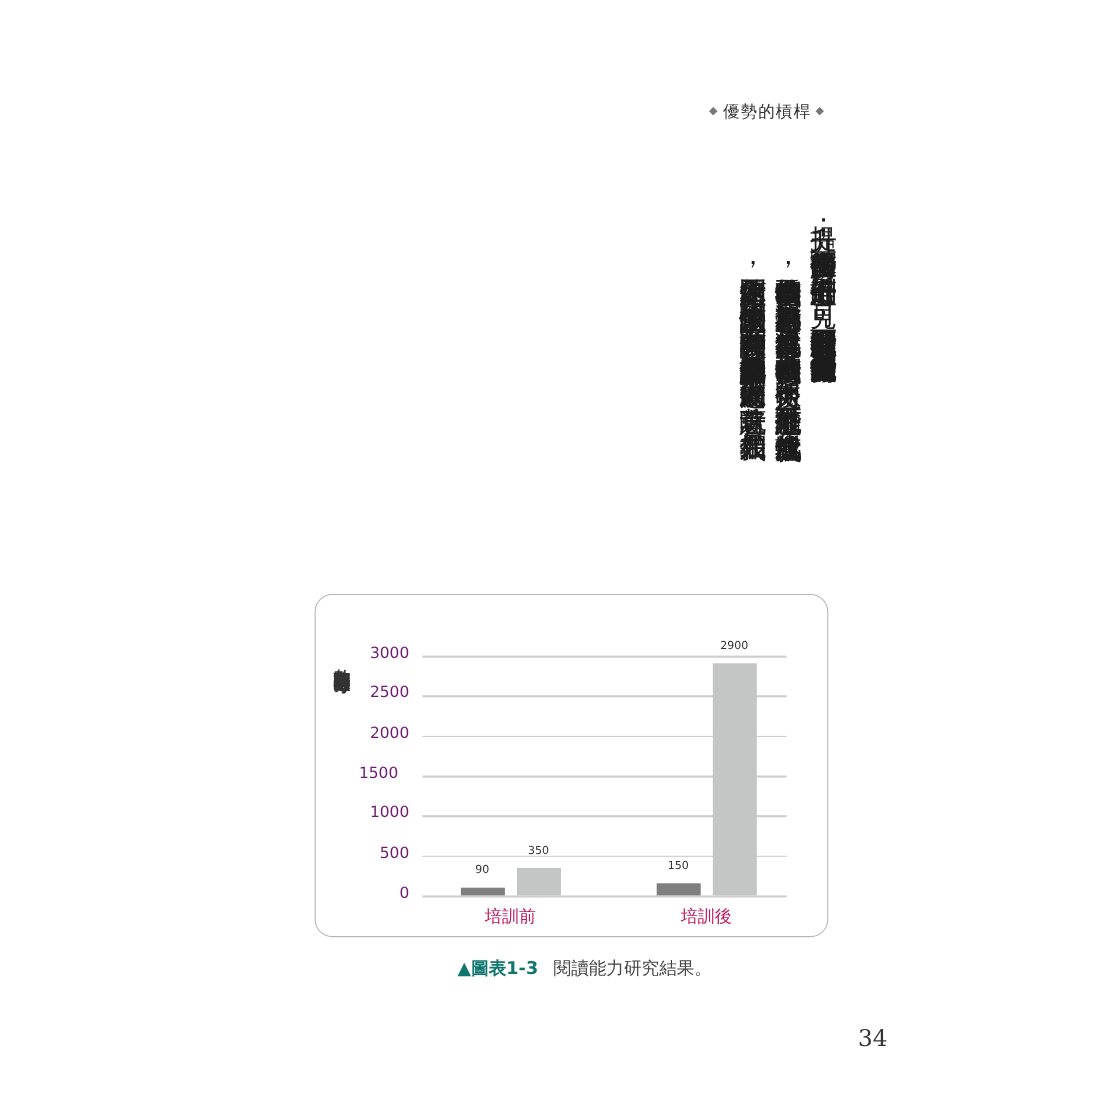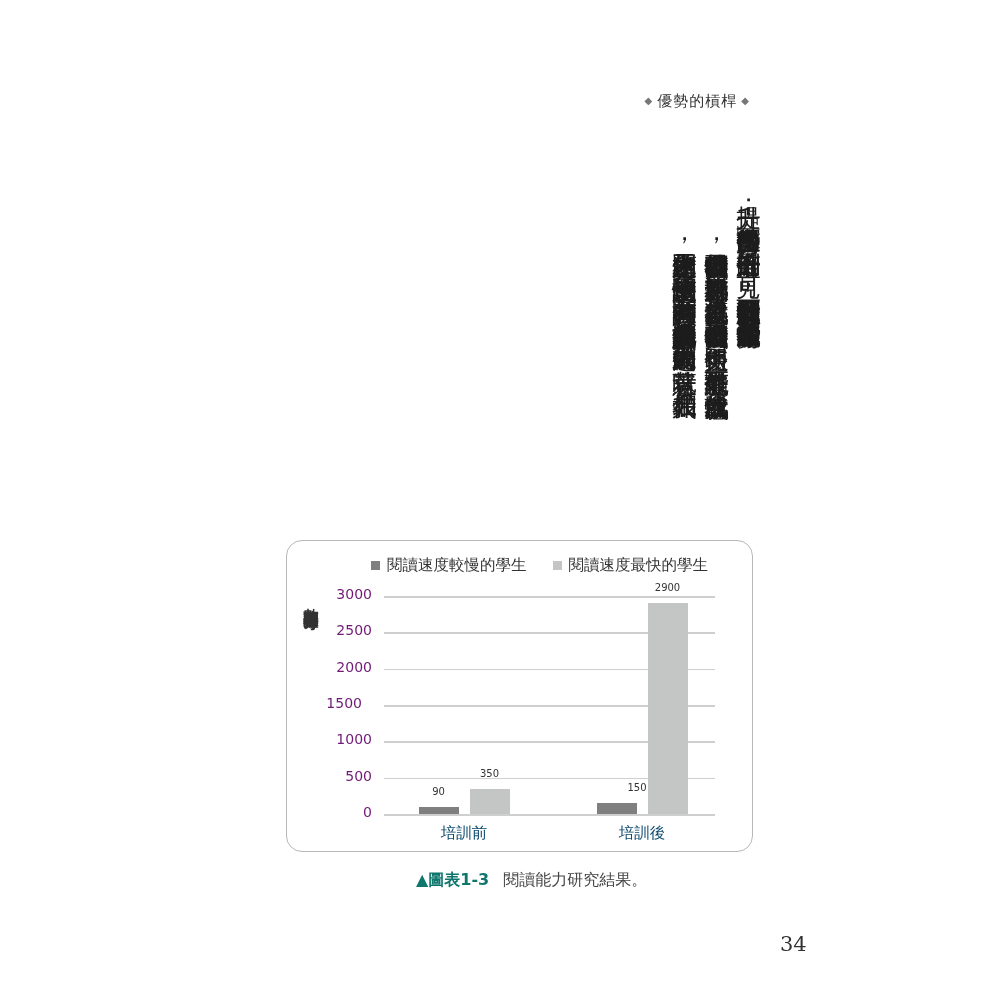--- a/index.html
+++ b/index.html
@@ -37,21 +37,21 @@
     .swatch { width: 9px; height: 9px; display: inline-block; }
     .ylabel {
       position: absolute; left: 14px; top: 62px; writing-mode: vertical-rl; text-orientation: upright;
       font-size: 15px; color: #333; letter-spacing: -1px; font-weight: bold;
     }
     .plot { position: absolute; left: 0; top: 0; width: 100%; height: 100%; }
     .ytick { position: absolute; font-size: 14px; color: #701a75; text-align: right; width: 50px; }
     .gridline { position: absolute; height: 1.5px; background: #cfcfcf; }
     .bar { position: absolute; }
     .bar-label { position: absolute; font-size: 10px; color: #333; text-align: center; width: 60px; }
-    .xcat { position: absolute; font-size: 15.5px; color: #0c4a6e; text-align: center; width: 100px; }
+    .xcat { position: absolute; font-size: 15.5px; color: #be185d; text-align: center; width: 100px; }
 
     .caption {
       position: absolute; top: 870px; left: 416px; font-size: 16px; color: #333; white-space: nowrap;
       font-family: "DejaVu Sans", sans-serif;
     }
     .caption .fig { font-weight: bold; color: #0f766e; margin-right: 14px; }
     .caption .text { color: #444; }
     .page-number {
       position: absolute; top: 932px; left: 780px; font-size: 21px; color: #333;
       font-family: "DejaVu Serif", serif;
@@ -64,30 +64,20 @@
   <span class="dia">◆</span><span>優勢的槓桿</span><span class="dia">◆</span>
 </div>
 
 <div class="body-text">
   <p>提升；對「發揮優勢」的學生而言，則有近十倍的提升。可見，彌補缺點固然可以提升我們的能力，但是發揮優勢才能激發我們的最大潛能。</p>
   <p class="indent">當我們做自己擅長的事時，一般都會感覺相對簡單，自然更容易獲得成就；當我們做自己不擅長的事時，即使很努力，效果可能也並不顯著，成就感自然就比較低。</p>
   <p class="indent">正如上述案例所顯示的，閱讀速度最快的學生，在閱讀方面具有優勢，後天的訓練和投入會將他們的優勢進一步放大，從而達到驚人的效果。這就意味著，如果我們在</p>
 </div>
 
 <div class="chart-box">
-  <div class="legend">
-    <div class="legend-item">
-      <span class="swatch" style="background:#7f7f7f"></span>
-      <span>閱讀速度較慢的學生</span>
-    </div>
-    <div class="legend-item">
-      <span class="swatch" style="background:#c4c6c6"></span>
-      <span>閱讀速度最快的學生</span>
-    </div>
-  </div>
   <div class="ylabel">每分鐘閱讀的字數</div>
   <div class="plot" id="plot">
       <div class="gridline" style="left: 97px; width: 331px; top: 273px;"></div>
       <div class="ytick" style="left: 35px; top: 263px;">0</div>
       <div class="gridline" style="left: 97px; width: 331px; top: 236.667px;"></div>
       <div class="ytick" style="left: 35px; top: 226.667px;">500</div>
       <div class="gridline" style="left: 97px; width: 331px; top: 200.333px;"></div>
       <div class="ytick" style="left: 35px; top: 190.333px;">1000</div>
       <div class="gridline" style="left: 97px; width: 331px; top: 164px;"></div>
       <div class="ytick" style="left: 25px; top: 154px;">1500</div>
@@ -96,21 +86,21 @@
       <div class="gridline" style="left: 97px; width: 331px; top: 91.3333px;"></div>
       <div class="ytick" style="left: 35px; top: 81.3333px;">2500</div>
       <div class="gridline" style="left: 97px; width: 331px; top: 55px;"></div>
       <div class="ytick" style="left: 35px; top: 45px;">3000</div>
       <div class="bar" style="left: 131.5px; width: 40px; top: 266.46px; height: 6.54px; background: rgb(127, 127, 127);"></div>
       <div class="bar-label" style="left: 121.5px; top: 245.46px;">90</div>
       <div class="bar" style="left: 182.5px; width: 40px; top: 247.567px; height: 25.4333px; background: rgb(196, 198, 198);"></div>
       <div class="bar-label" style="left: 172.5px; top: 226.567px;">350</div>
       <div class="xcat" style="left: 127px; top: 282px;">培訓前</div>
       <div class="bar" style="left: 309.5px; width: 40px; top: 262.1px; height: 10.9px; background: rgb(127, 127, 127);"></div>
-      <div class="bar-label" style="left: 299.5px; top: 241.1px; text-align: right;">150</div>
+      <div class="bar-label" style="left: 299.5px; top: 241.1px;">150</div>
       <div class="bar" style="left: 360.5px; width: 40px; top: 62.2667px; height: 210.733px; background: rgb(196, 198, 198);"></div>
       <div class="bar-label" style="left: 350.5px; top: 41.2667px;">2900</div>
       <div class="xcat" style="left: 305px; top: 282px;">培訓後</div>
     </div>
 </div>
 
 <div class="caption">
   <span class="fig">▲圖表1-3</span><span class="text">閱讀能力研究結果。</span>
 </div>
 

